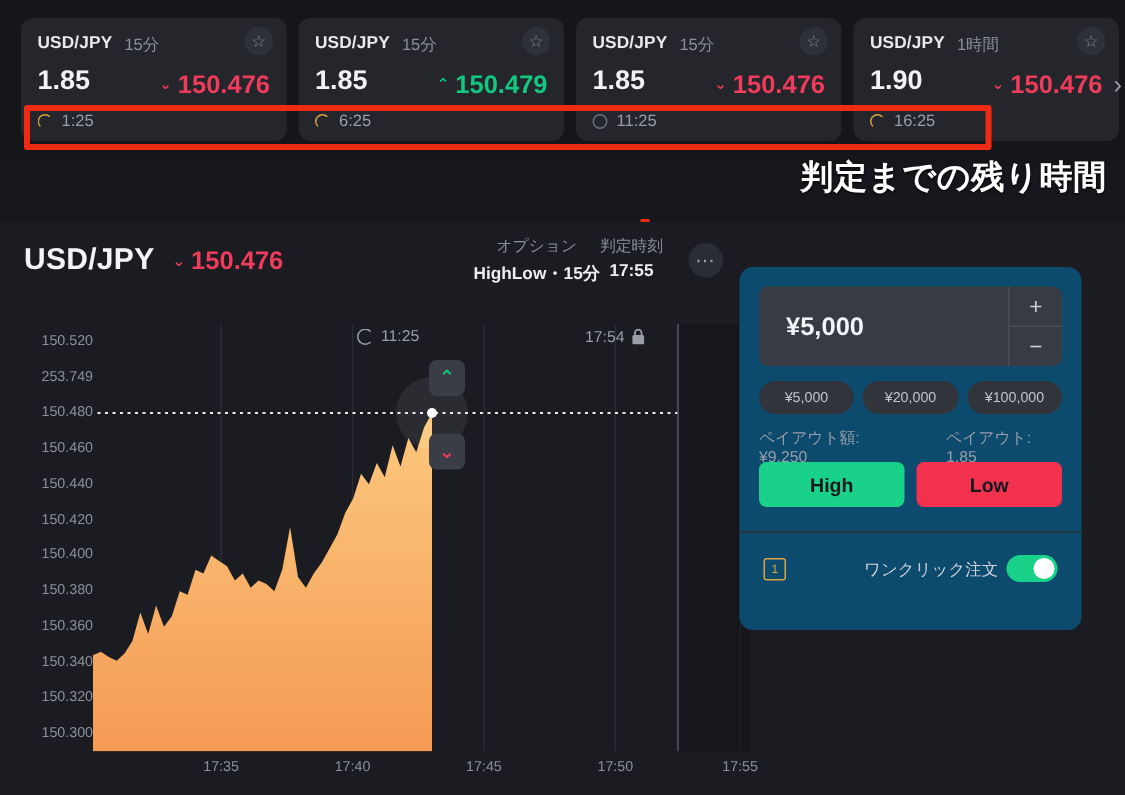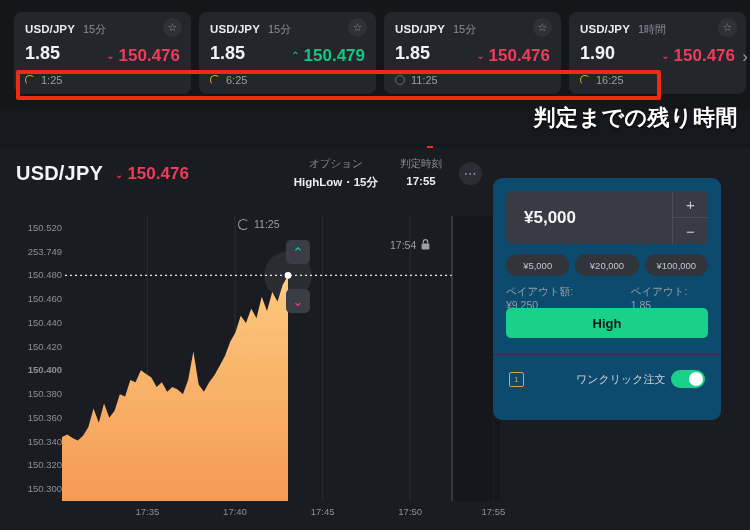--- a/index.html
+++ b/index.html
@@ -85,21 +85,21 @@
   .chart-head { position: absolute; left: 0; top: 0; width: 500px; height: 52px; }
   .ch-pair {
     position: absolute; left: 16px; top: 14px;
     font-size: 20px; font-weight: bold; color: #f2f4f7; letter-spacing: .2px;
   }
   .ch-price {
     position: absolute; left: 115px; top: 16px;
     font-size: 17px; font-weight: bold; color: #ef3c5b; display: flex; align-items: center;
   }
   .ch-price .caret { font-size: 10px; margin-right: 4px; }
-  .ch-meta { position: absolute; right: 58px; top: 9px; display: flex; gap: 22px; text-align: center; }
+  .ch-meta { position: absolute; right: 58px; top: 9px; display: flex; gap: 0; text-align: center; }
   .ch-meta .lbl { font-size: 10.5px; color: #8b8f99; display: block; }
   .ch-meta .val { font-size: 11.5px; color: #eceef2; font-weight: bold; display: block; margin-top: 4px; }
   .ch-more {
     position: absolute; right: 18px; top: 14px; width: 23px; height: 23px;
     border-radius: 50%; background: #2a2d34; color: #9a9ea7;
     display: flex; align-items: center; justify-content: center;
     font-size: 13px; letter-spacing: 1px; line-height: 1;
   }
 
   
@@ -113,21 +113,21 @@
     position: absolute; width: 24px; height: 24px; border-radius: 5px;
     background: #3a3d45; display: flex; align-items: center; justify-content: center;
     font-size: 13px; font-weight: bold;
   }
   .mb-up { color: #12c77f; }
   .mb-down { color: #ef3c5b; }
   .cd-label { position: absolute; display: flex; align-items: center; }
   .cd-ring { width: 11px; height: 11px; border-radius: 50%; border: 1.7px solid #9a9ea7;
     border-right-color: transparent; margin-right: 5px; }
   .cd-txt { font-size: 10.5px; color: #9a9ea7; }
-  .lock-label { position: absolute; display: flex; align-items: flex-start; font-size: 10.5px; color: #9a9ea7; margin-top: 20px; }
+  .lock-label { position: absolute; display: flex; align-items: flex-start; font-size: 10.5px; color: #9a9ea7; }
 
   
   .panel {
     position: absolute; right: 29px; top: 30px; width: 228px; height: 242px;
     background: #0c4a6e; border-radius: 9px;
   }
   .amt-box {
     position: absolute; left: 13px; top: 13px; width: 202px; height: 53px;
     background: #383b43; border-radius: 6px; display: flex; align-items: center;
   }
@@ -287,21 +287,21 @@
     </div>
 
     <div class="chart-wrap">
       <div class="y-labels">
           <div class="y-lab" style="top: 5.875px;">150.520</div>
           <div class="y-lab" style="top: 29.625px;">253.749</div>
           <div class="y-lab" style="top: 53.375px;">150.480</div>
           <div class="y-lab" style="top: 77.125px;">150.460</div>
           <div class="y-lab" style="top: 100.875px;">150.440</div>
           <div class="y-lab" style="top: 124.625px;">150.420</div>
-          <div class="y-lab" style="top: 148.375px; font-weight: bold;">150.400</div>
+          <div class="y-lab" style="top: 148.375px;">150.400</div>
           <div class="y-lab" style="top: 172.125px;">150.380</div>
           <div class="y-lab" style="top: 195.875px;">150.360</div>
           <div class="y-lab" style="top: 219.625px;">150.340</div>
           <div class="y-lab" style="top: 243.375px;">150.320</div>
           <div class="y-lab" style="top: 267.125px;">150.300</div>
         </div>
       <div class="plot">
         <svg id="plot-svg" width="438" height="285" viewBox="0 0 438 285" preserveAspectRatio="none">
           <defs>
             <linearGradient id="areaGrad" x1="0" y1="0" x2="0" y2="1">
@@ -361,20 +361,21 @@
         <div class="chip">¥5,000</div>
         <div class="chip">¥20,000</div>
         <div class="chip">¥100,000</div>
       </div>
       <div class="payout-line">
         <span>ペイアウト額: ¥9,250</span>
         <span>ペイアウト: 1.85</span>
       </div>
       <div class="hl-btns">
         <div class="hl-btn hl-high">High</div>
+        <div class="hl-btn hl-low">Low</div>
       </div>
       <div class="panel-div"></div>
       <div class="oneclick">
         <span class="oc-icon">1</span>
         <span class="oc-label">ワンクリック注文</span>
         <span class="toggle">
           <span class="knob"></span>
         </span>
       </div>
     </div>

